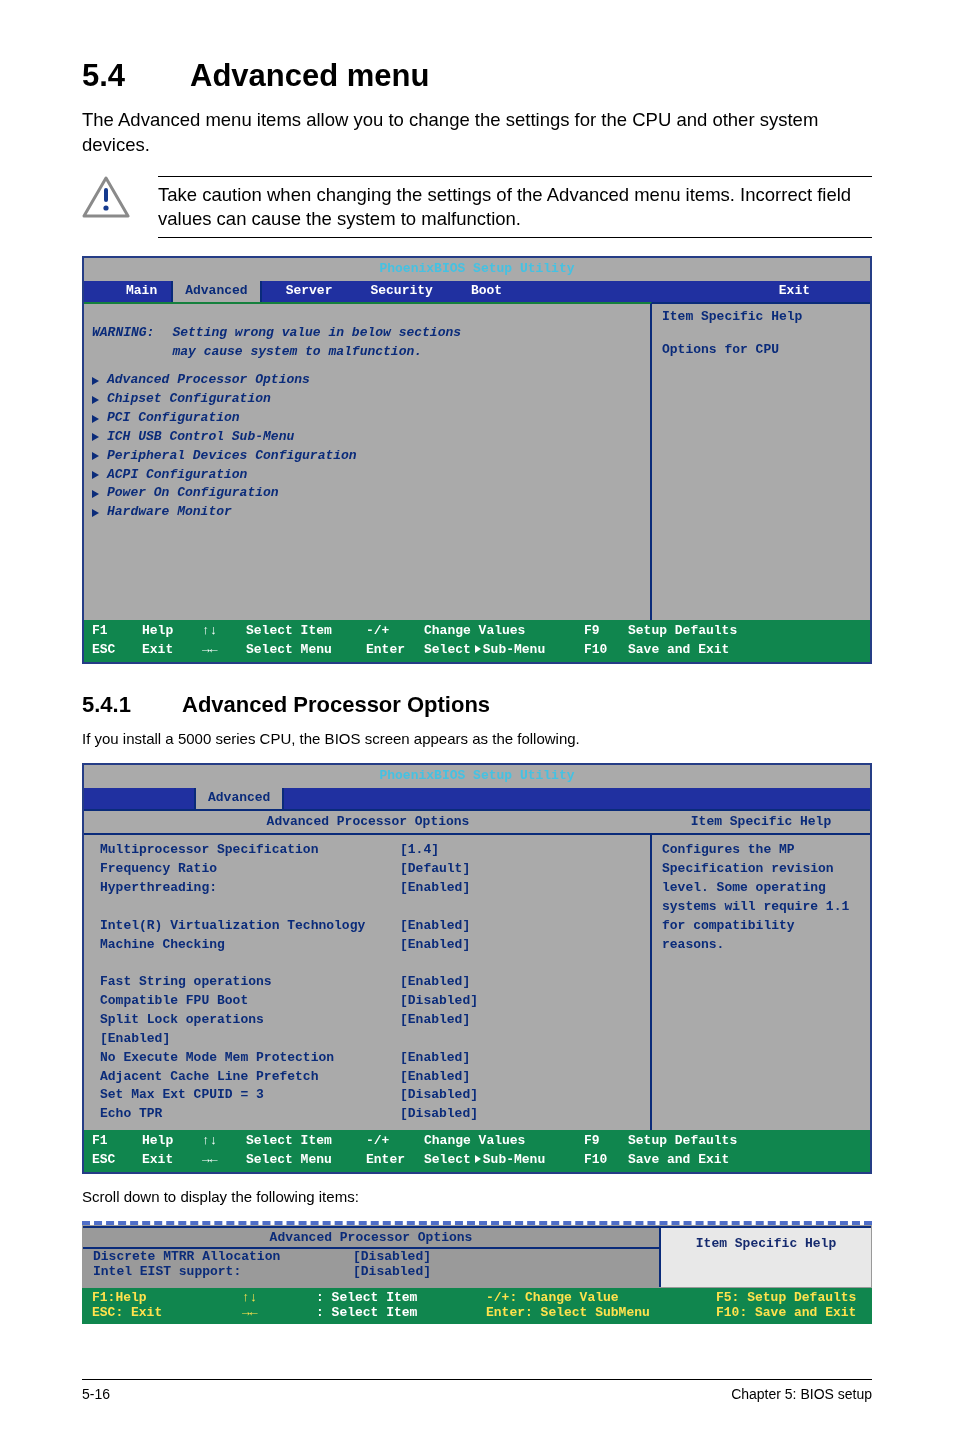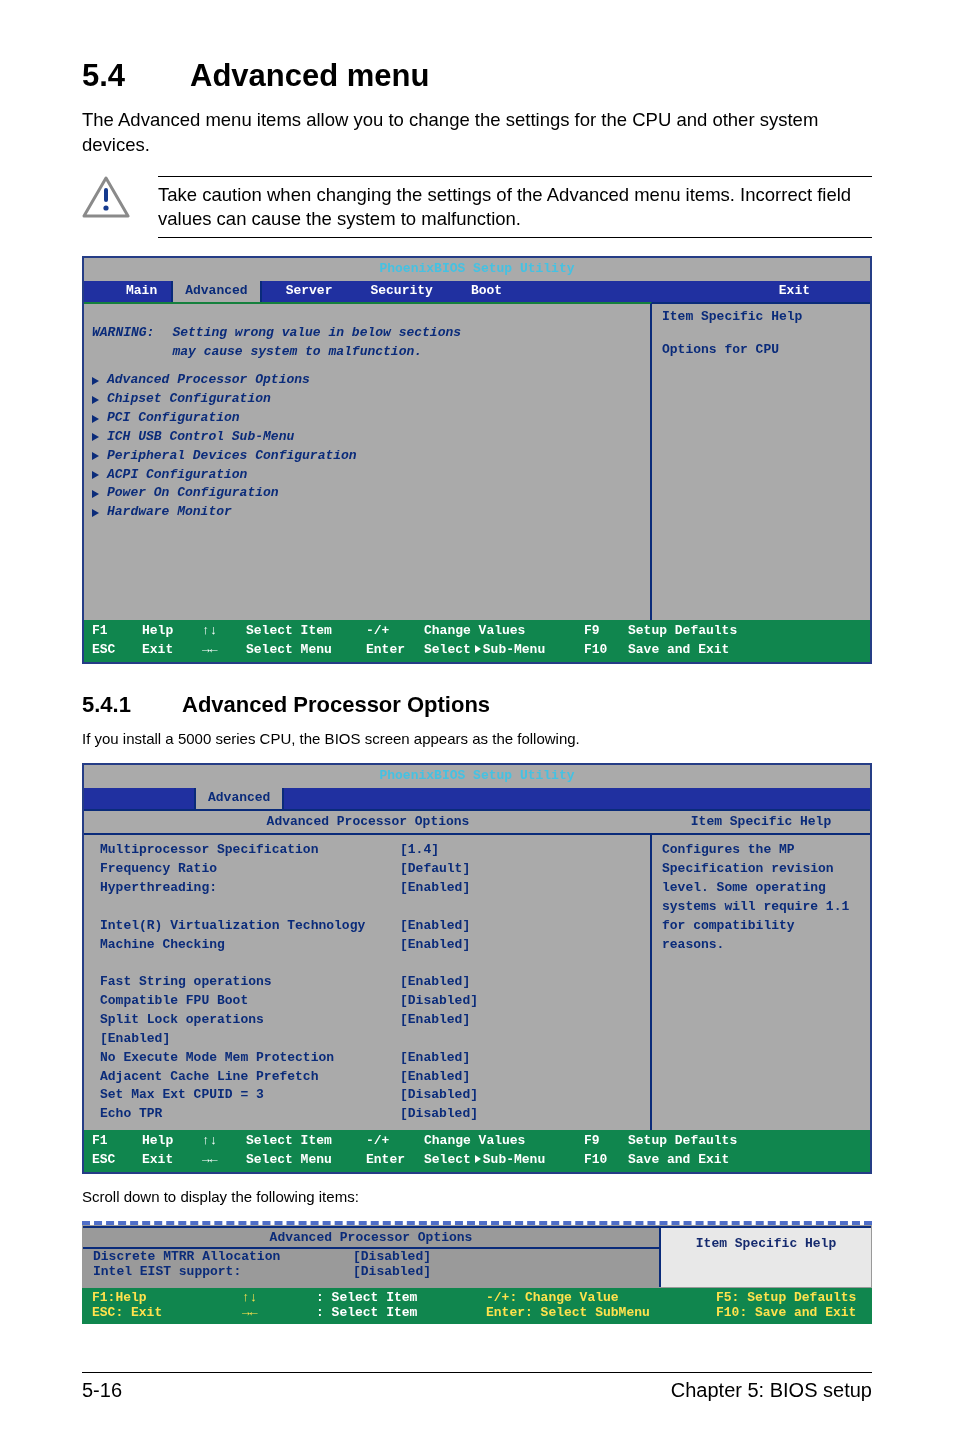--- a/index.html
+++ b/index.html
@@ -228,21 +228,21 @@
 
   .page-footer {
     position: absolute;
     bottom: 36px;
     left: 82px;
     right: 82px;
     border-top: 1px solid #000;
     display: flex;
     justify-content: space-between;
     padding-top: 6px;
-    font-size: 20px;
+    font-size: 14px;
     font-family: Arial, Helvetica, sans-serif;
   }
 </style>
 </head>
 <body>
 
 <div class="page">
 
   <h1>
     <span class="sect-num">5.4</span><span>Advanced menu</span>

